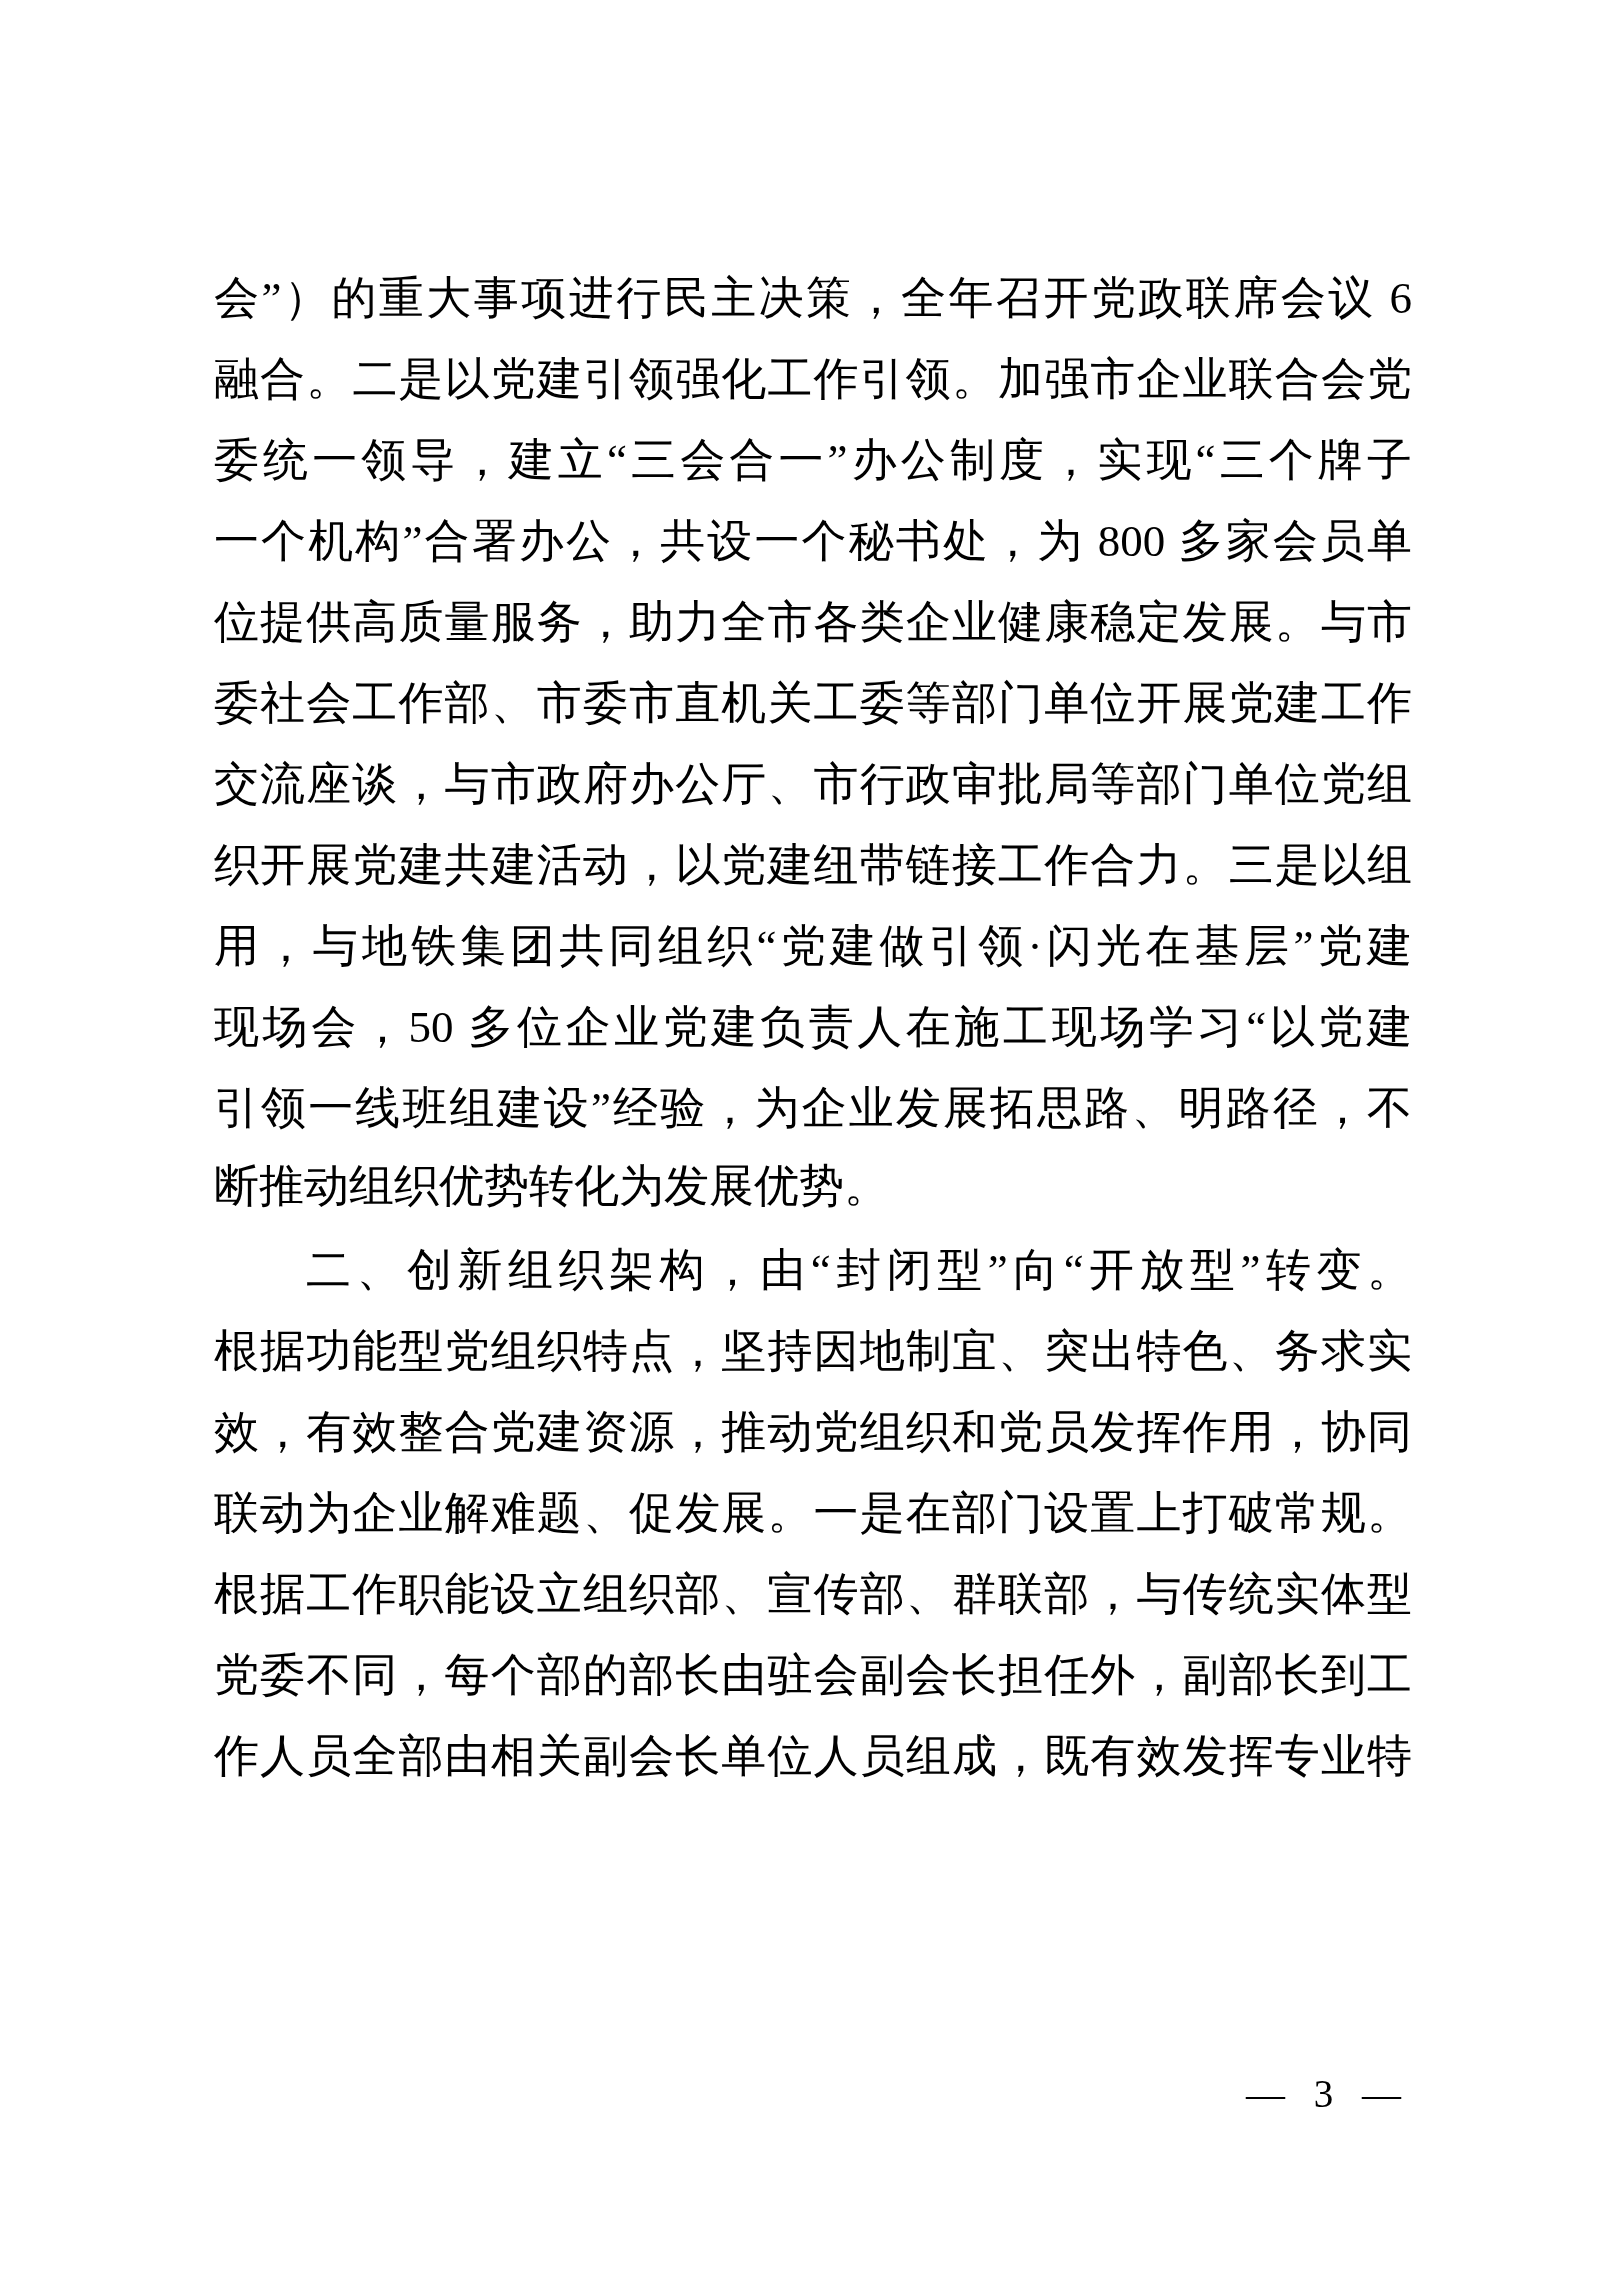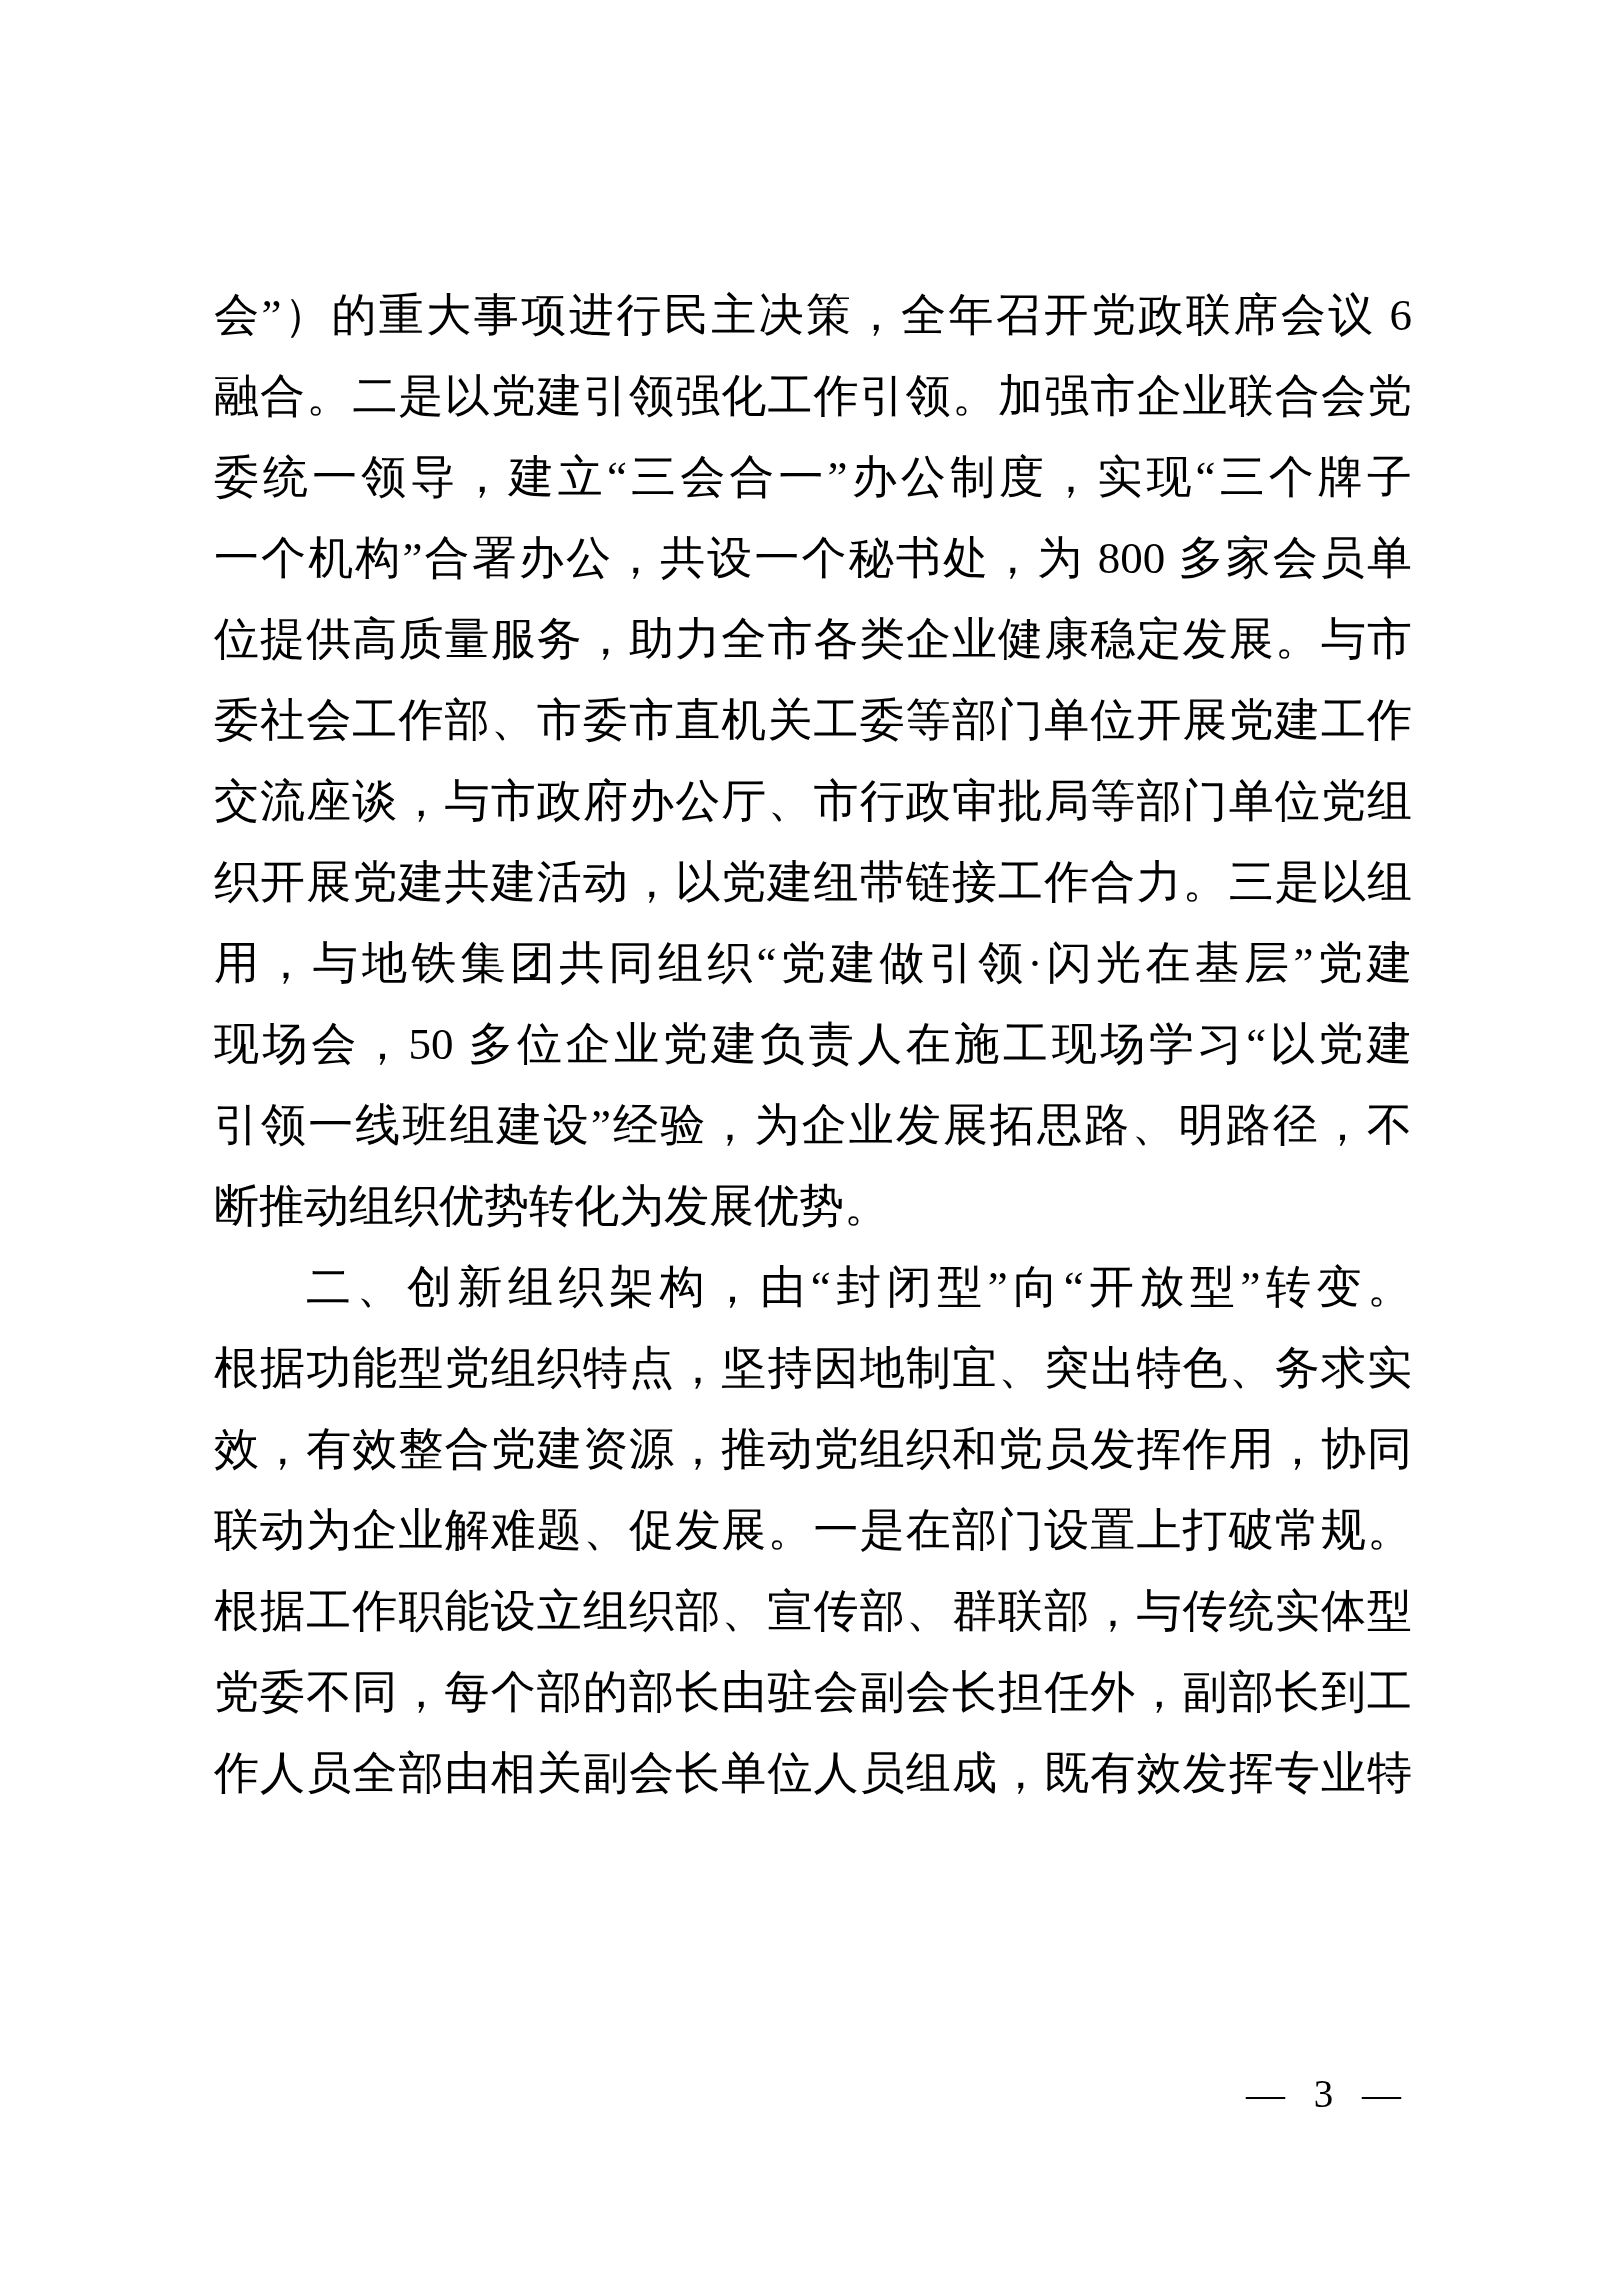--- a/index.html
+++ b/index.html
@@ -13,39 +13,40 @@
     height: 2293px;
     background: #ffffff;
     margin: 0 auto;
     overflow: hidden;
     font-family: "Liberation Serif", "DejaVu Serif", serif;
     color: #000000;
   }
   .doc-body {
     position: absolute;
     left: 214px;
-    top: 275px;
+    top: 258px;
     width: 1198px;
   }
   .line {
     height: 81px;
     line-height: 81px;
     font-size: 45px;
     white-space: nowrap;
     letter-spacing: 0;
   }
   .line.justify {
     white-space: normal;
     text-align: justify;
     text-align-last: justify;
     text-justify: inter-ideograph;
   }
   .line.left {
     text-align: center;
     text-align-last: left;
+    font-family: Liberation Mono, monospace;
   }
   .line.indent2 {
     padding-left: 92px;
   }
   .line .b {
     font-weight: 400;
   }
   .footer {
     position: absolute;
     top: 2064px;

